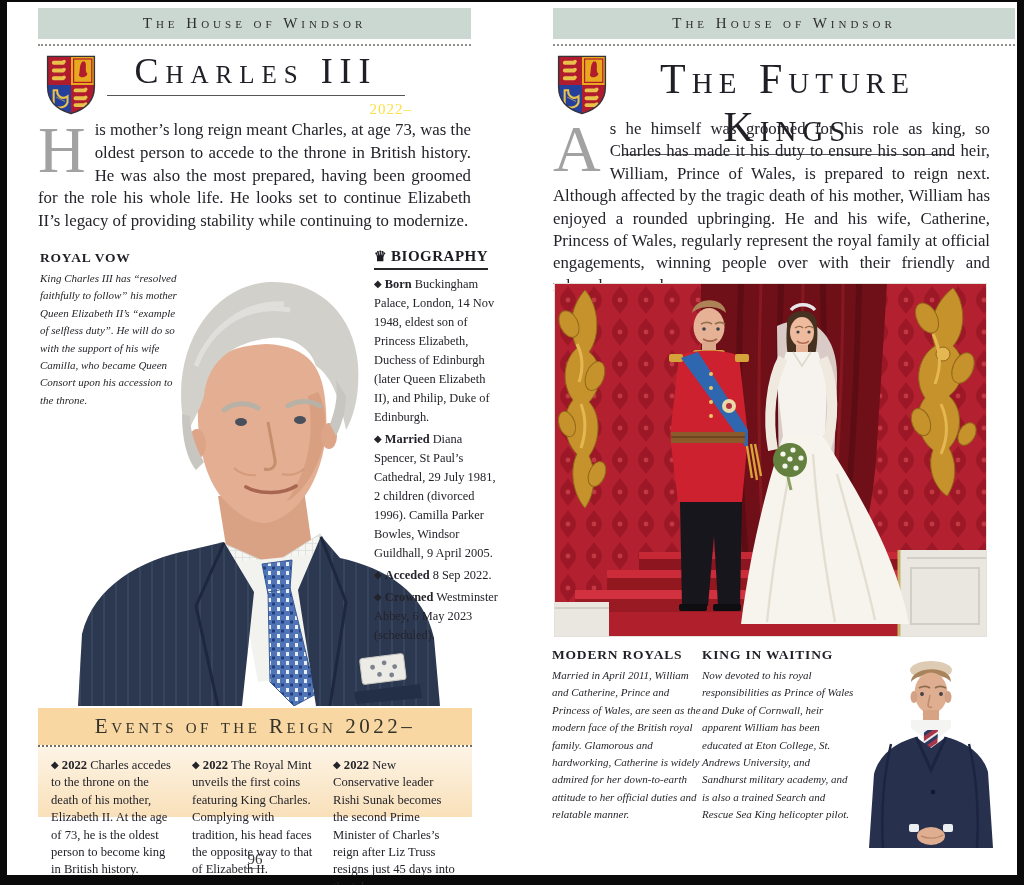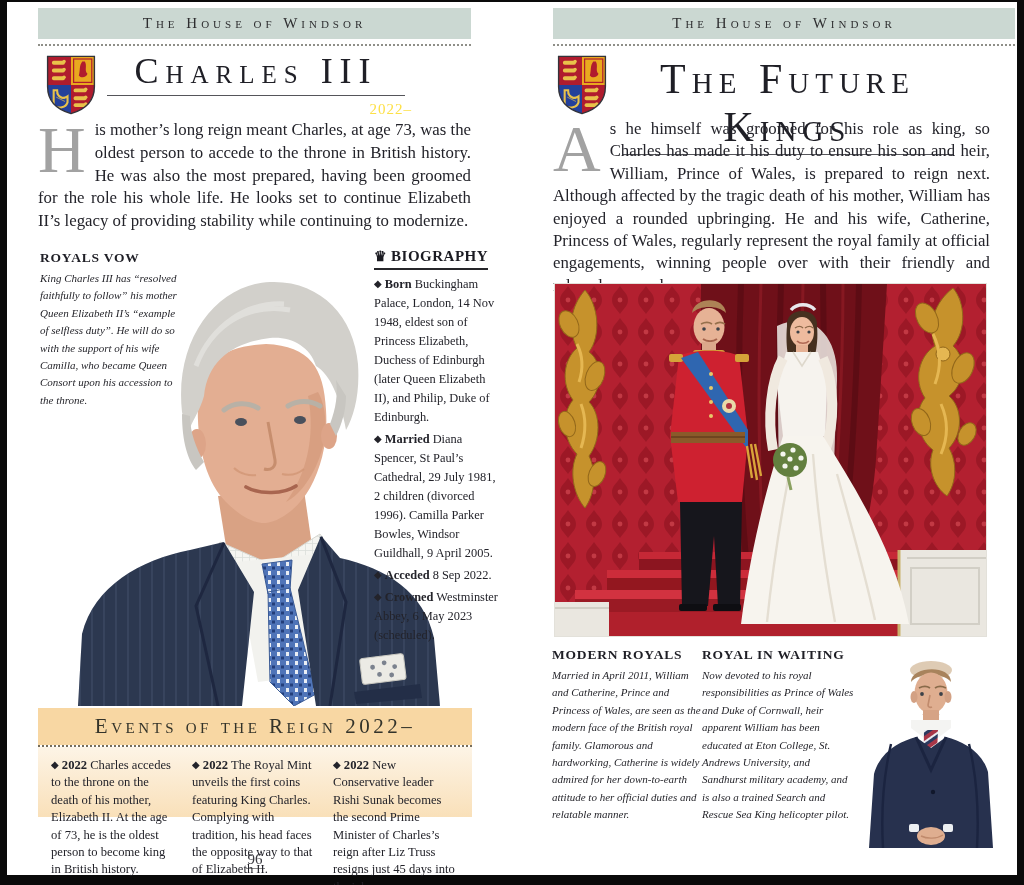--- a/index.html
+++ b/index.html
@@ -161,21 +161,21 @@
           <circle cx="2" cy="-7" r="2.4" fill="#7b828e"></circle>
         <circle cx="12" cy="-2" r="2.4" fill="#7b828e"></circle>
           <circle cx="-4" cy="4" r="2.4" fill="#7b828e"></circle>
         <circle cx="8" cy="6" r="2.4" fill="#7b828e"></circle>
       </g>
       <path d="M276,446 L342,438 L344,452 L278,458 Z" fill="#232e47"></path>
     </svg>
   </div>
 
   <div class="abs caption" style="left:40px;top:250px;width:142px;z-index:2;">
-    <h4>ROYALS VOW</h4>
+    <h4>ROYAL VOW</h4>
     <p>King Charles III has “resolved faithfully to follow” his mother Queen Elizabeth II’s “example of selfless duty”. He will do so with the support of his wife Camilla, who became Queen Consort upon his accession to the throne.</p>
   </div>
 
   <div class="abs bio" style="left:344px;top:247px;width:129px;z-index:2;">
     <div class="bio-head">
       <span class="crown">♛</span><span>BIOGRAPHY</span>
     </div>
     <p><span class="dia">◆</span> <b>Born</b> <span>Buckingham Palace, London, 14 Nov 1948, eldest son of Princess Elizabeth, Duchess of Edinburgh (later Queen Elizabeth II), and Philip, Duke of Edinburgh.</span></p>
     <p><span class="dia">◆</span> <b>Married</b> <span>Diana Spencer, St Paul’s Cathedral, 29 July 1981, 2 children (divorced 1996). Camilla Parker Bowles, Windsor Guildhall, 9 April 2005.</span></p>
     <p><span class="dia">◆</span> <b>Acceded</b> <span>8 Sep 2022.</span></p>
@@ -374,21 +374,21 @@
       </g>
     </svg>
   </div>
 
   <div class="abs caption" style="left:552px;top:647px;width:152px;">
     <h4>MODERN ROYALS</h4>
     <p>Married in April 2011, William and Catherine, Prince and Princess of Wales, are seen as the modern face of the British royal family. Glamorous and hardworking, Catherine is widely admired for her down-to-earth attitude to her official duties and relatable manner.</p>
   </div>
 
   <div class="abs caption" style="left:702px;top:647px;width:154px;">
-    <h4>ROYAL IN WAITING</h4>
+    <h4>KING IN WAITING</h4>
     <p>Now devoted to his royal responsibilities as Prince of Wales and Duke of Cornwall, heir apparent William has been educated at Eton College, St. Andrews University, and Sandhurst military academy, and is also a trained Search and Rescue Sea King helicopter pilot.</p>
   </div>
 
   <div class="abs" style="left:853px;top:648px;width:152px;height:200px;">
     <svg width="152" height="200" viewBox="0 0 152 200">
       <defs>
         <pattern id="wtie2" width="9" height="9" patternUnits="userSpaceOnUse" patternTransform="rotate(-35)">
           <rect width="9" height="9" fill="#a83648"></rect>
           <rect y="0" width="9" height="2" fill="#e9e9ee"></rect>
           <rect y="2" width="9" height="3" fill="#2c3a60"></rect>

